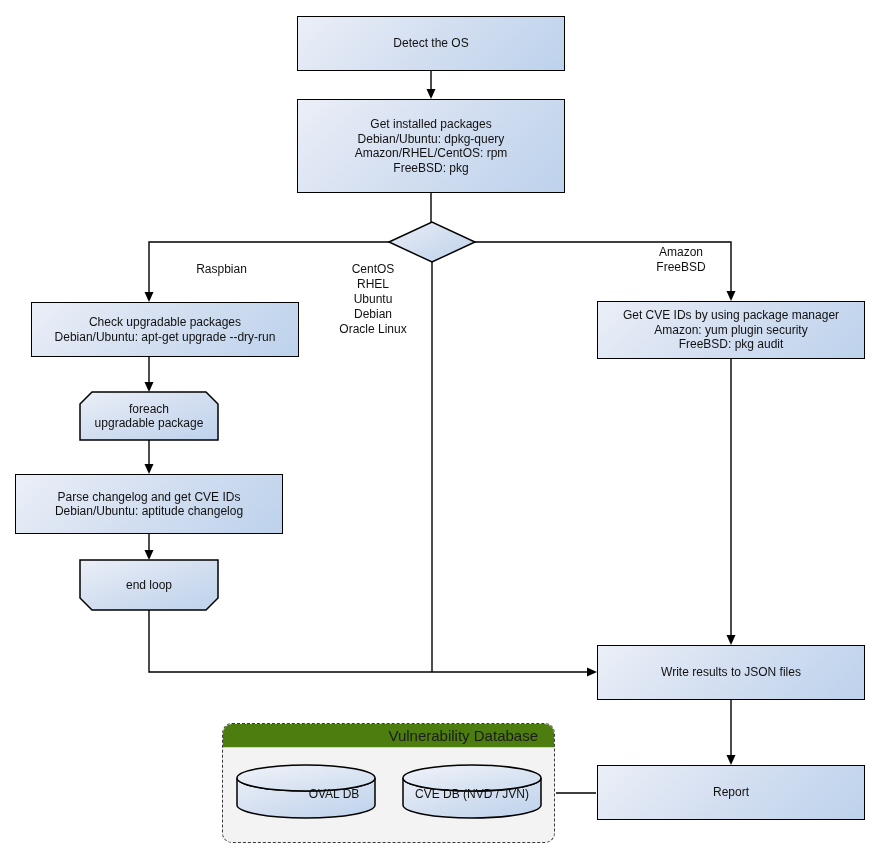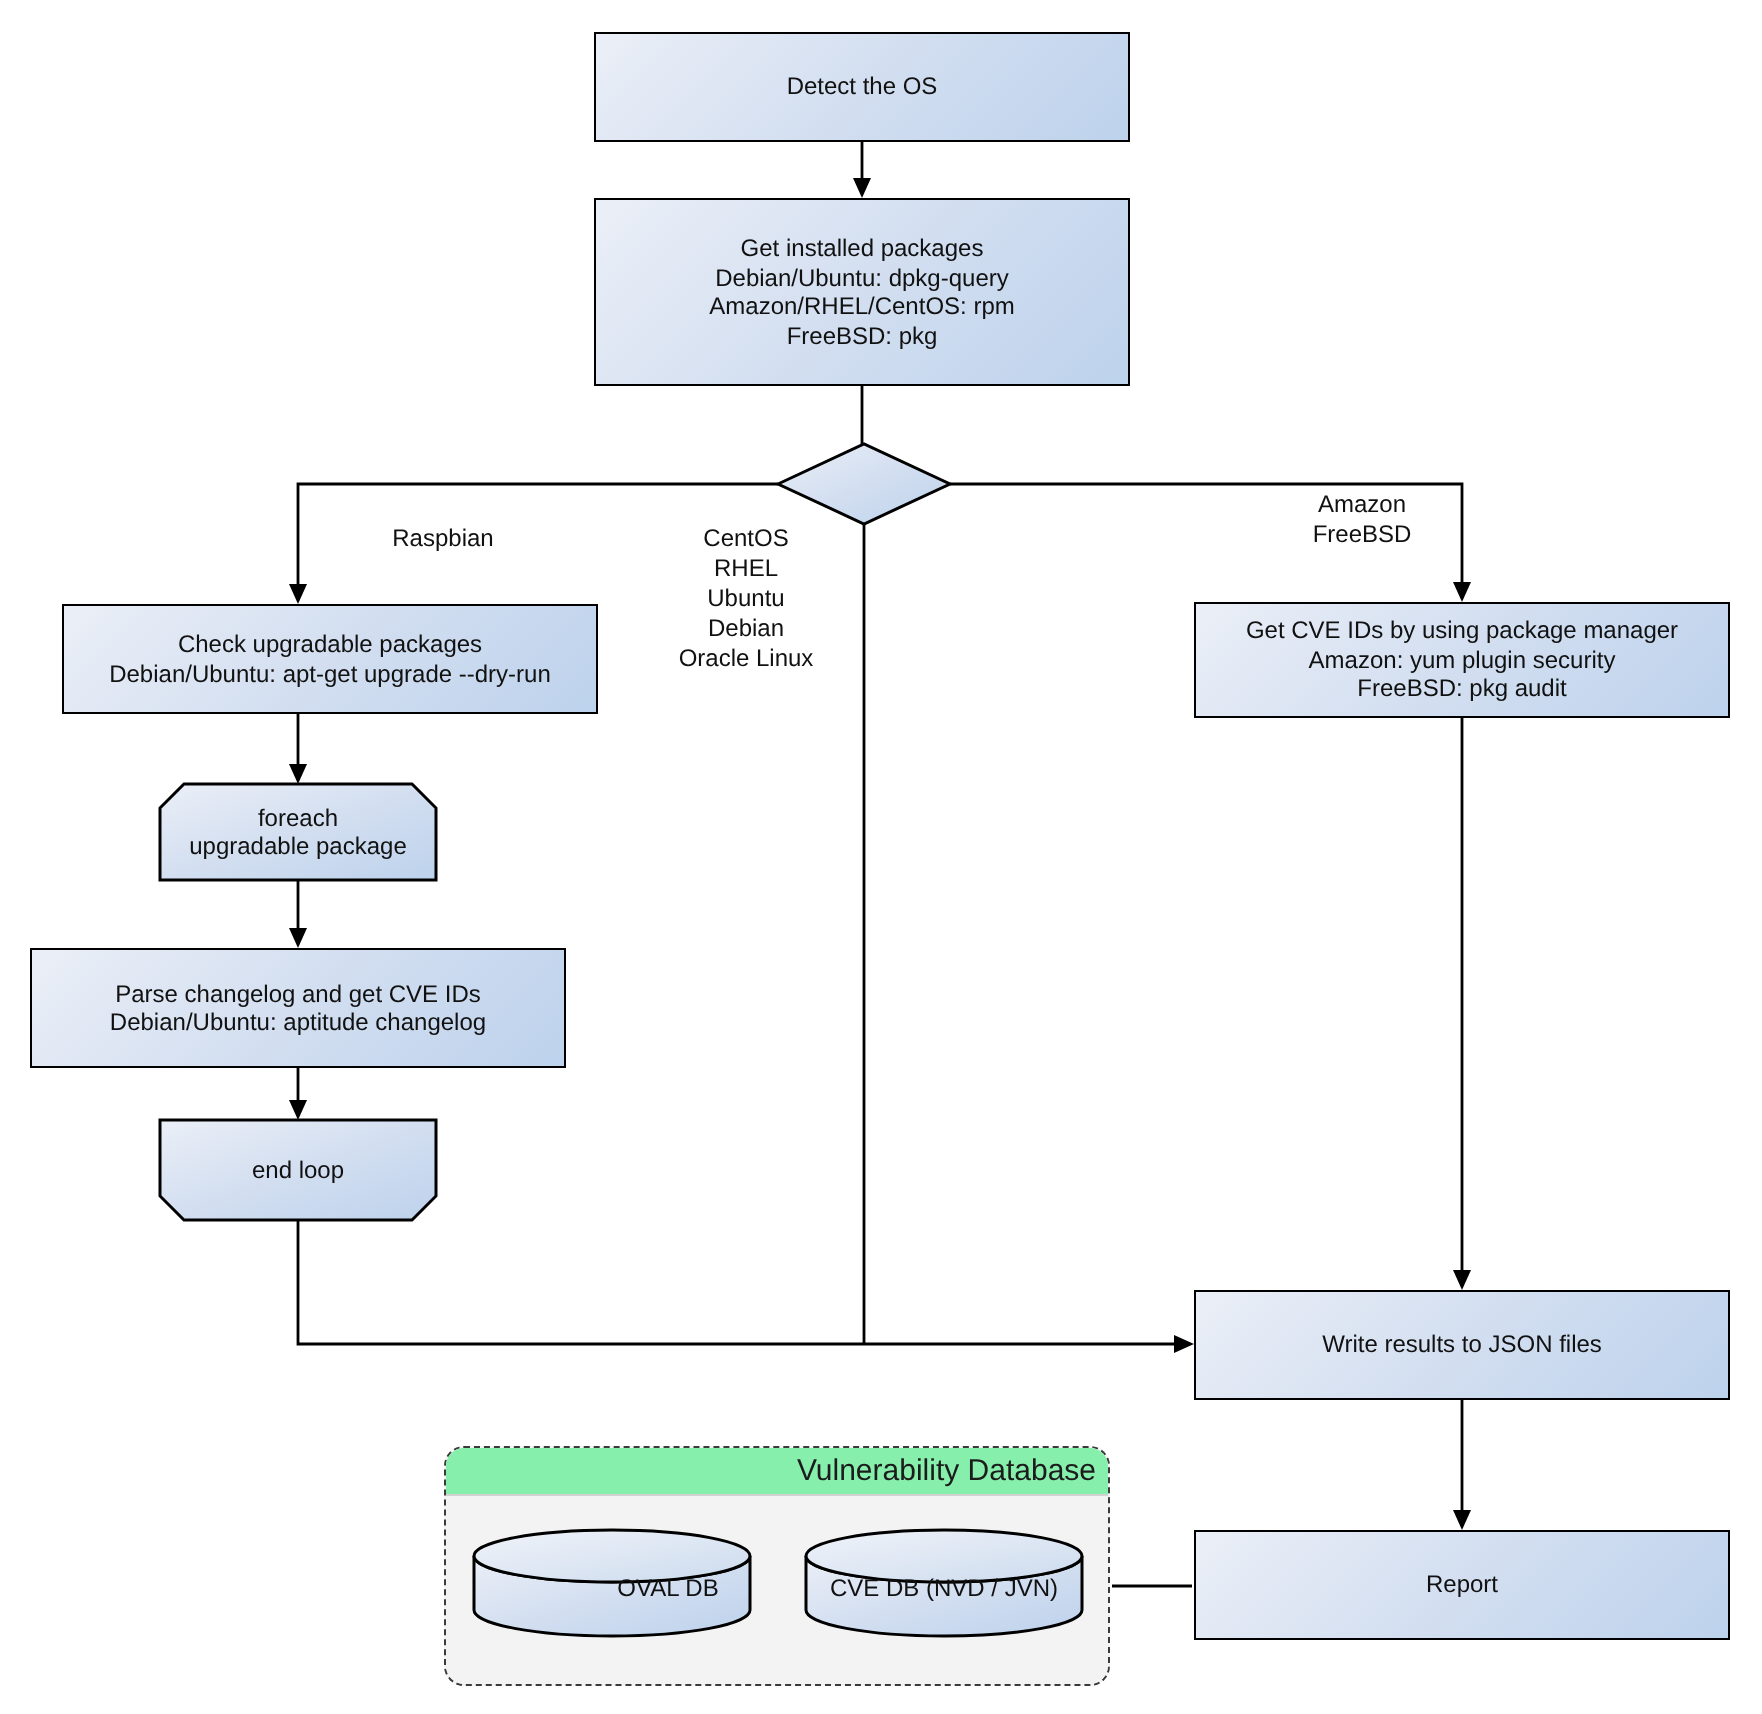--- a/index.html
+++ b/index.html
@@ -24,23 +24,23 @@
   .edge-label{
     position:absolute;text-align:center;font-size:12px;line-height:15px;
     white-space:pre-line;z-index:4;
   }
   #db-container{
     position:absolute;left:222px;top:723px;width:333px;height:120px;
     box-sizing:border-box;border:1.5px dashed #3a3a3a;border-radius:10px;
     background:#f3f3f3;z-index:1;overflow:hidden;
   }
   #db-header{
-    height:23px;background:#86efac;border-bottom:1px solid #d2d2d2;
+    height:23px;background:#4d7c0f;border-bottom:1px solid #d2d2d2;
     display:flex;align-items:center;justify-content:flex-end;
-    padding-right:6px;font-size:15px;color:#1c1c1c;
+    padding-right:16px;font-size:15px;color:#1c1c1c;
   }
   svg#wires{position:absolute;left:0;top:0;z-index:2;}
 </style>
 </head>
 <body>
 
 <div id="canvas">
 
   <div id="db-container">
     <div id="db-header">

